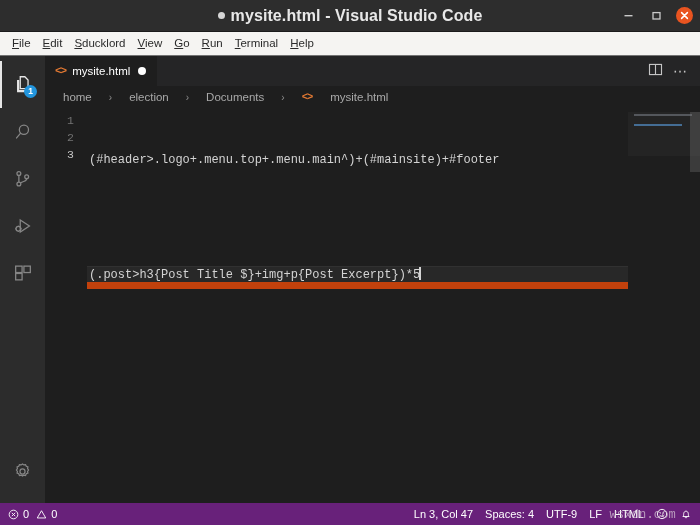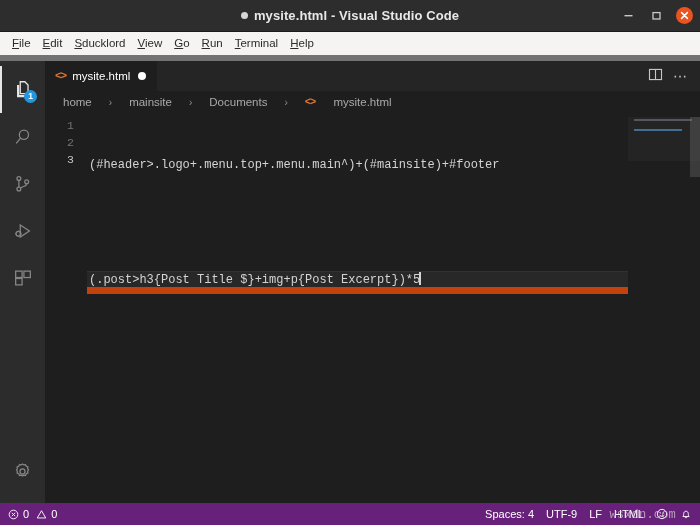--- a/index.html
+++ b/index.html
@@ -24,21 +24,21 @@
     position: relative;
     height: 31px;
     min-height: 31px;
     background: #2d2d2d;
     display: flex;
     align-items: center;
     justify-content: center;
     border-bottom: 1px solid #1b1b1b;
   }
   .titlebar-title {
-    font-size: 13px;
+    font-size: 16px;
     font-weight: bold;
     color: #e8e8e8;
     letter-spacing: 0.1px;
     display: flex;
     align-items: center;
     gap: 6px;
   }
   .dirty-dot-title {
     width: 7px; height: 7px;
     border-radius: 50%;
@@ -72,21 +72,21 @@
   }
 
   
   .menubar {
     height: 23px;
     min-height: 23px;
     background: #f5f4f2;
     display: flex;
     align-items: flex-end;
     padding-left: 6px;
-    border-bottom: 6px solid #737373;
+    border-bottom: 1px solid #737373;
   }
   .menu-item {
     font-size: 11.5px;
     color: #2b2b2b;
     padding: 0 6px;
     line-height: 23px;
     white-space: nowrap;
   }
   .menu-item u { text-decoration: underline; }
 
@@ -482,21 +482,21 @@
           </div>
           <div class="tab-act-btn">
             <span style="font-size:14px;line-height:10px;">⋯</span>
           </div>
         </div>
       </div>
 
       <div class="breadcrumbs">
         <span class="bc-item">home</span>
         <span class="bc-sep">›</span>
-        <span class="bc-item">mainsite</span>
+        <span class="bc-item">election</span>
         <span class="bc-sep">›</span>
         <span class="bc-item">Documents</span>
         <span class="bc-sep">›</span>
         <span class="bc-icon">&lt;&gt;</span>
         <span class="bc-item">mysite.html</span>
       </div>
 
       <div class="code-area">
         <div class="gutter">
           <div class="ln">1</div>
@@ -541,20 +541,21 @@
       <span class="sb-icon" style="margin-left:3px;">
         <svg width="11" height="11" viewBox="0 0 14 14" fill="none" stroke="currentColor" stroke-width="1.15">
           <path d="M7 2.2 L12.4 11.4 H1.6 Z" stroke-linejoin="round"></path>
         </svg>
       </span>
       <span>0</span>
     </div>
 
     <div class="sb-spacer"></div>
 
+    <div class="sb-item">Ln 3, Col 47</div>
     <div class="sb-item">Spaces: 4</div>
     <div class="sb-item">UTF-9</div>
     <div class="sb-item">LF</div>
     <div class="sb-item">HTML</div>
 
     <div class="sb-item">
       <span class="sb-icon">
         <svg width="12" height="12" viewBox="0 0 14 14" fill="none" stroke="currentColor" stroke-width="1.1">
           <circle cx="7" cy="7" r="5.4"></circle>
           <circle cx="5.1" cy="5.7" r="0.6" fill="currentColor" stroke="none"></circle>

